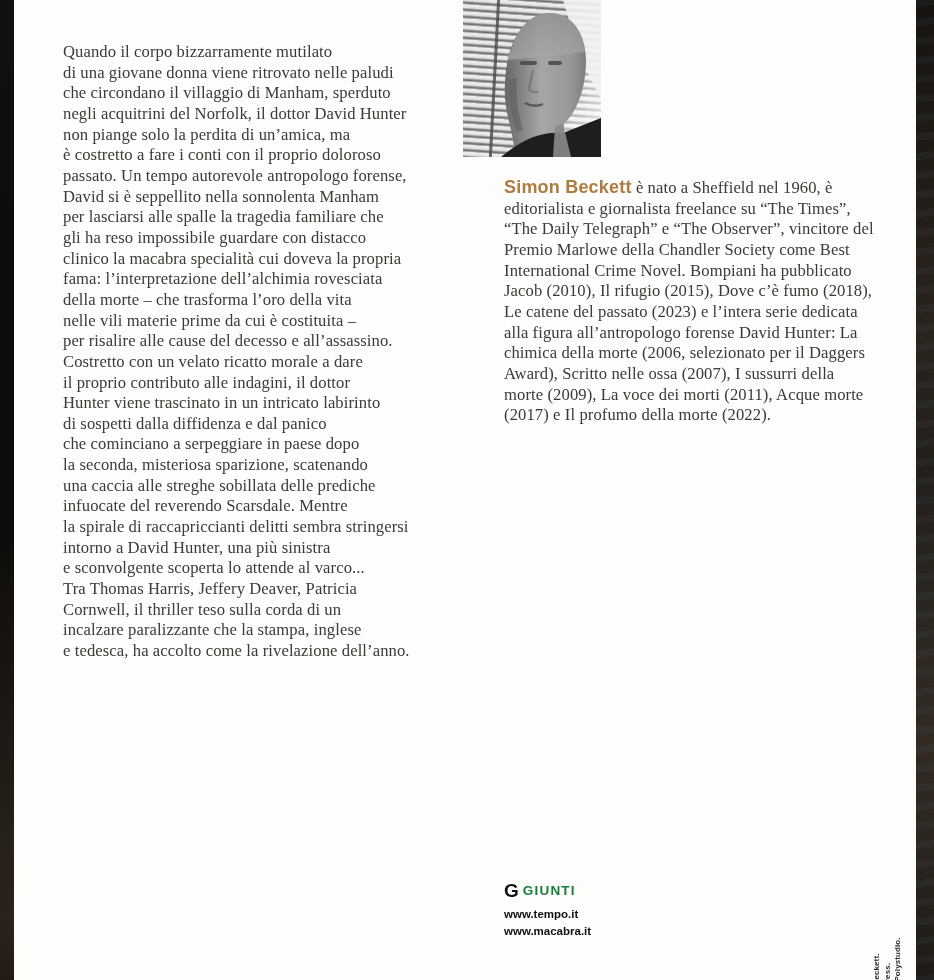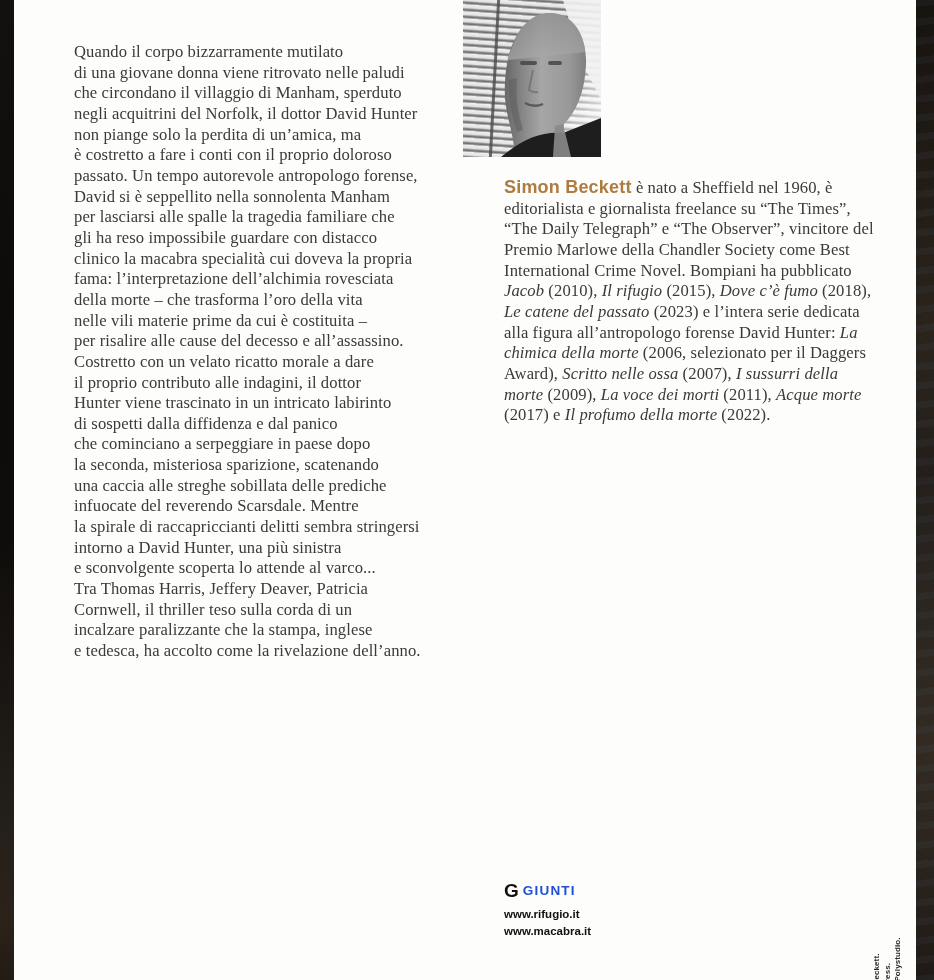--- a/index.html
+++ b/index.html
@@ -28,21 +28,21 @@
       #2b2620 62%, #332b22 76%, #2a241e 88%, #1f1a15 100%);
   }
   .edge-right::after{
     content:"";position:absolute;inset:0;
     background:repeating-linear-gradient(173deg,
       rgba(70,90,110,0.12) 0 7px, rgba(0,0,0,0) 7px 19px);
   }
 
   
   .flap-text{
-    position:absolute;left:74px;top:42px;width:386px;
+    position:absolute;left:63px;top:42px;width:386px;
     font-size:16.6px;line-height:20.65px;color:#3c3a36;
     white-space:pre-line;letter-spacing:0.1px;
   }
 
   
   .photo{
     position:absolute;left:463px;top:0;width:138px;height:157px;
     overflow:hidden;background:#dcdcdc;
   }
   .blinds{
@@ -61,32 +61,32 @@
   
   .bio{
     position:absolute;left:504px;top:177px;width:372px;
     font-size:16.6px;line-height:20.65px;color:#3c3a36;letter-spacing:0.1px;
   }
   .seg-name{
     font-family:"Liberation Sans", sans-serif;
     font-weight:bold;font-size:18px;color:#ae7c41;letter-spacing:0.2px;
   }
   .seg-normal{font-style:normal;}
-  .seg-italic{font-style:italic;}
+  .seg-italic{}
 
   
   .publisher{position:absolute;left:504px;top:882px;
     font-family:"Liberation Sans", sans-serif;color:#161616;}
   .logo-row{display:flex;align-items:center;gap:4px;}
   .logo-g{
     font-weight:900;font-size:19px;line-height:17px;color:#111;
     letter-spacing:0;
   }
   .logo-word{
-    font-weight:bold;font-size:13.5px;letter-spacing:1.2px;color:#1d4ed8;
+    font-weight:bold;font-size:13.5px;letter-spacing:1.2px;color:#15803d;
   }
   .sites{margin-top:7px;font-weight:bold;font-size:11.5px;line-height:16.5px;color:#111;}
   .sites div{white-space:nowrap;}
 
   
   .credits{
     position:absolute;right:30px;bottom:44px;
     width:172px;height:32px;
     transform:rotate(-90deg);transform-origin:100% 100%;
     font-family:"Liberation Sans", sans-serif;
@@ -163,21 +163,21 @@
   </div>
 
   <div class="bio"><span class="seg-name">Simon Beckett</span><span class="seg-normal"> è nato a Sheffield nel 1960, è editorialista e giornalista freelance su “The Times”, “The Daily Telegraph” e “The Observer”, vincitore del Premio Marlowe della Chandler Society come Best International Crime Novel. Bompiani ha pubblicato </span><span class="seg-italic">Jacob</span><span class="seg-normal"> (2010), </span><span class="seg-italic">Il rifugio</span><span class="seg-normal"> (2015), </span><span class="seg-italic">Dove c’è fumo</span><span class="seg-normal"> (2018), </span><span class="seg-italic">Le catene del passato</span><span class="seg-normal"> (2023) e l’intera serie dedicata alla figura all’antropologo forense David Hunter: </span><span class="seg-italic">La chimica della morte</span><span class="seg-normal"> (2006, selezionato per il Daggers Award), </span><span class="seg-italic">Scritto nelle ossa</span><span class="seg-normal"> (2007), </span><span class="seg-italic">I sussurri della morte</span><span class="seg-normal"> (2009), </span><span class="seg-italic">La voce dei morti</span><span class="seg-normal"> (2011), </span><span class="seg-italic">Acque morte</span><span class="seg-normal"> (2017) e </span><span class="seg-italic">Il profumo della morte</span><span class="seg-normal"> (2022).</span></div>
 
   <div class="publisher">
     <div class="logo-row">
       <span class="logo-g">G</span>
       <span class="logo-word">GIUNTI</span>
     </div>
     <div class="sites">
-      <div>www.rifugio.it</div>
+      <div>www.tempo.it</div>
       <div>www.macabra.it</div>
     </div>
   </div>
 
   <div class="credits">Fotografia dell’autore: © Hilary Beckett.
 Copertina originale: © Bantam Press.
 Adattamento grafico e lettering: Polystudio.</div>
 
 </div>
 

